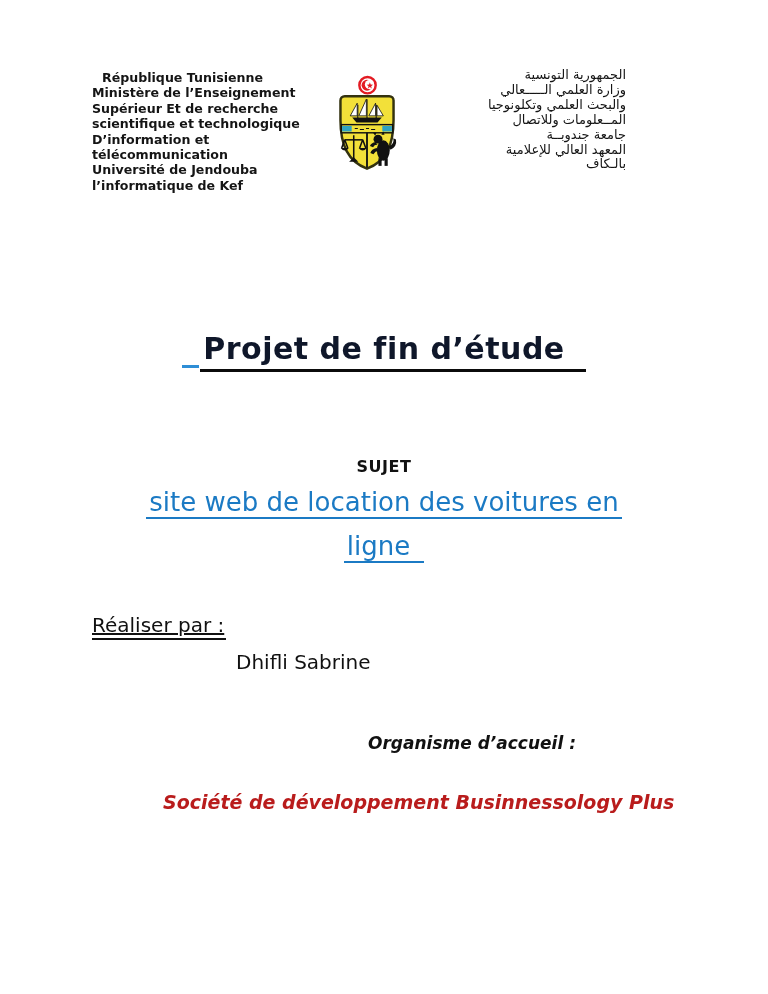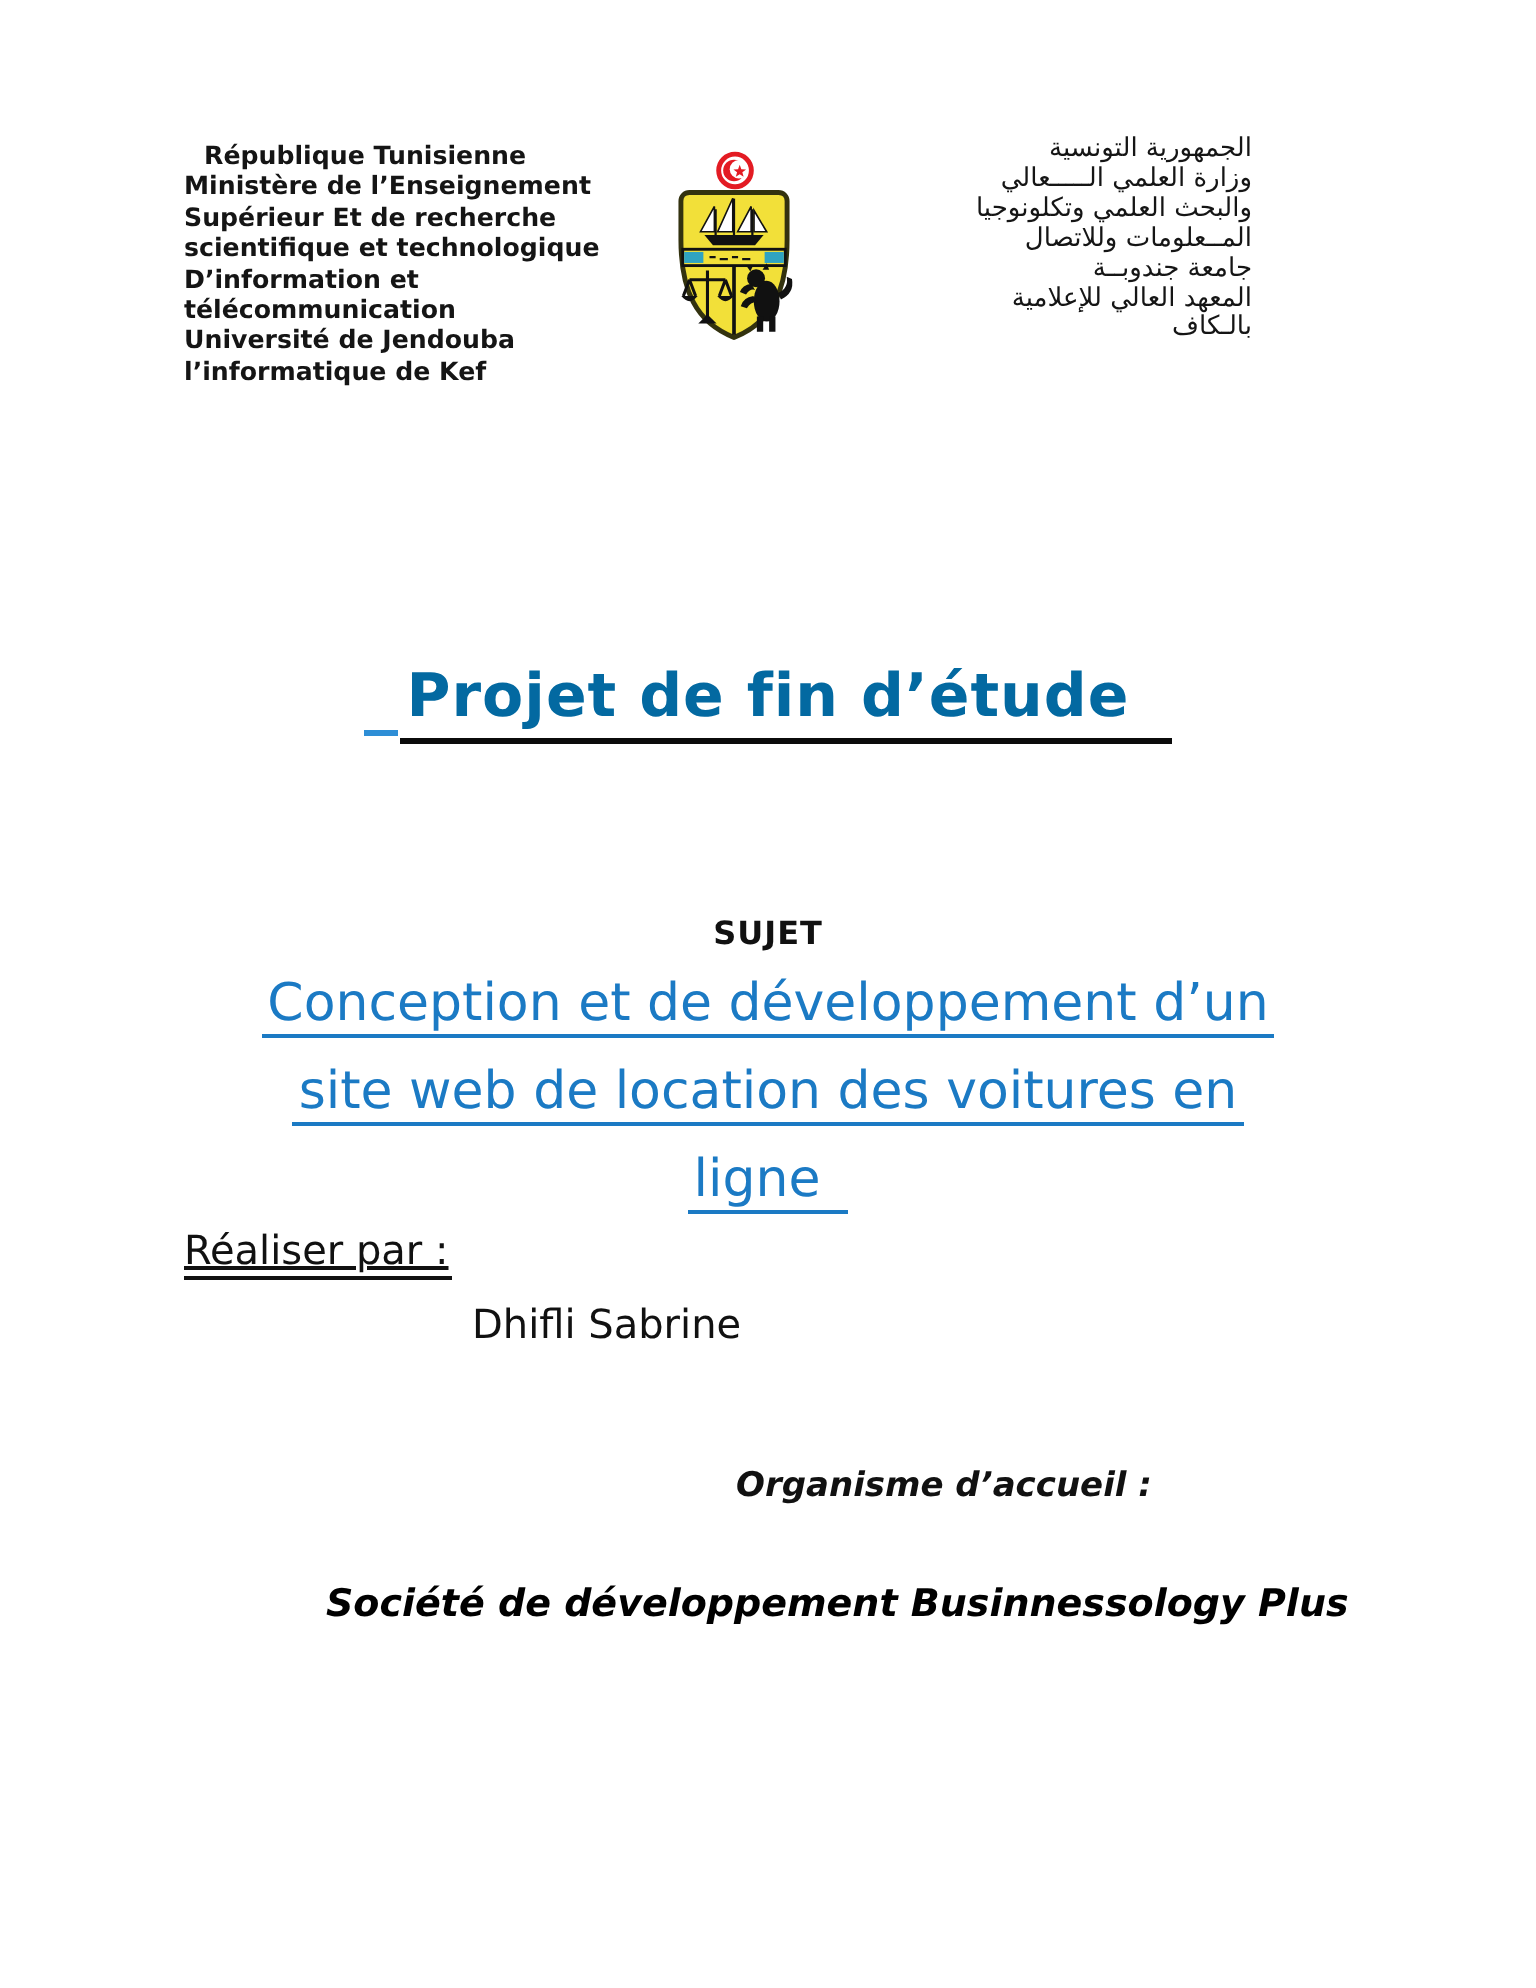--- a/index.html
+++ b/index.html
@@ -20,21 +20,21 @@
     direction:rtl;text-align:right;
     font-size:13px;line-height:14.9px;font-weight:normal;color:#151515;
   }
   
   .title-row{position:absolute;left:0;top:331px;width:100%;text-align:center;}
   .title-tick{
     display:inline-block;width:17px;height:1em;vertical-align:bottom;
     border-bottom:3px solid #2e8ed6;margin-right:1px;
   }
   .title-text{
-    font-size:30px;font-weight:bold;letter-spacing:.5px;color:#0369a1;
+    font-size:30px;font-weight:bold;letter-spacing:.5px;color:#0f172a;
     border-bottom:3px solid #0b0b0b;padding:0 21px 3px 3px;
   }
   
   .sujet-row{position:absolute;left:0;top:457px;width:100%;text-align:center;}
   .sujet-label{font-size:16px;font-weight:bold;letter-spacing:.5px;}
   
   .subject{position:absolute;left:0;top:489px;width:100%;text-align:center;font-size:26px;line-height:1;}
   .subject .srow{margin-bottom:14px;}
   .subject-line{
     display:inline-block;border-bottom:2px solid #1b7ac4;padding:0 3px 2px 3px;
@@ -125,26 +125,25 @@
 
   <div class="title-row">
     <span class="title-tick"></span><span class="title-text">Projet de fin d’étude</span>
   </div>
 
   <div class="sujet-row">
     <span class="sujet-label">SUJET</span>
   </div>
 
   <div class="subject" style="color:#1b7ac4;">
-    <div class="srow"><span class="subject-line">Conception et de développement d’un</span></div>
     <div class="srow"><span class="subject-line">site web de location des voitures en</span></div>
     <div class="srow"><span class="subject-line">ligne</span></div>
   </div>
 
   <div class="realiser">
     <span>Réaliser par :</span>
   </div>
   <div class="author">Dhifli Sabrine</div>
 
   <div class="organisme">Organisme d’accueil :</div>
-  <div class="societe" style="color:#000000;">Société de développement Businnessology Plus</div>
+  <div class="societe" style="color:#b91c1c;">Société de développement Businnessology Plus</div>
 
 </div>
 
 </body></html>

